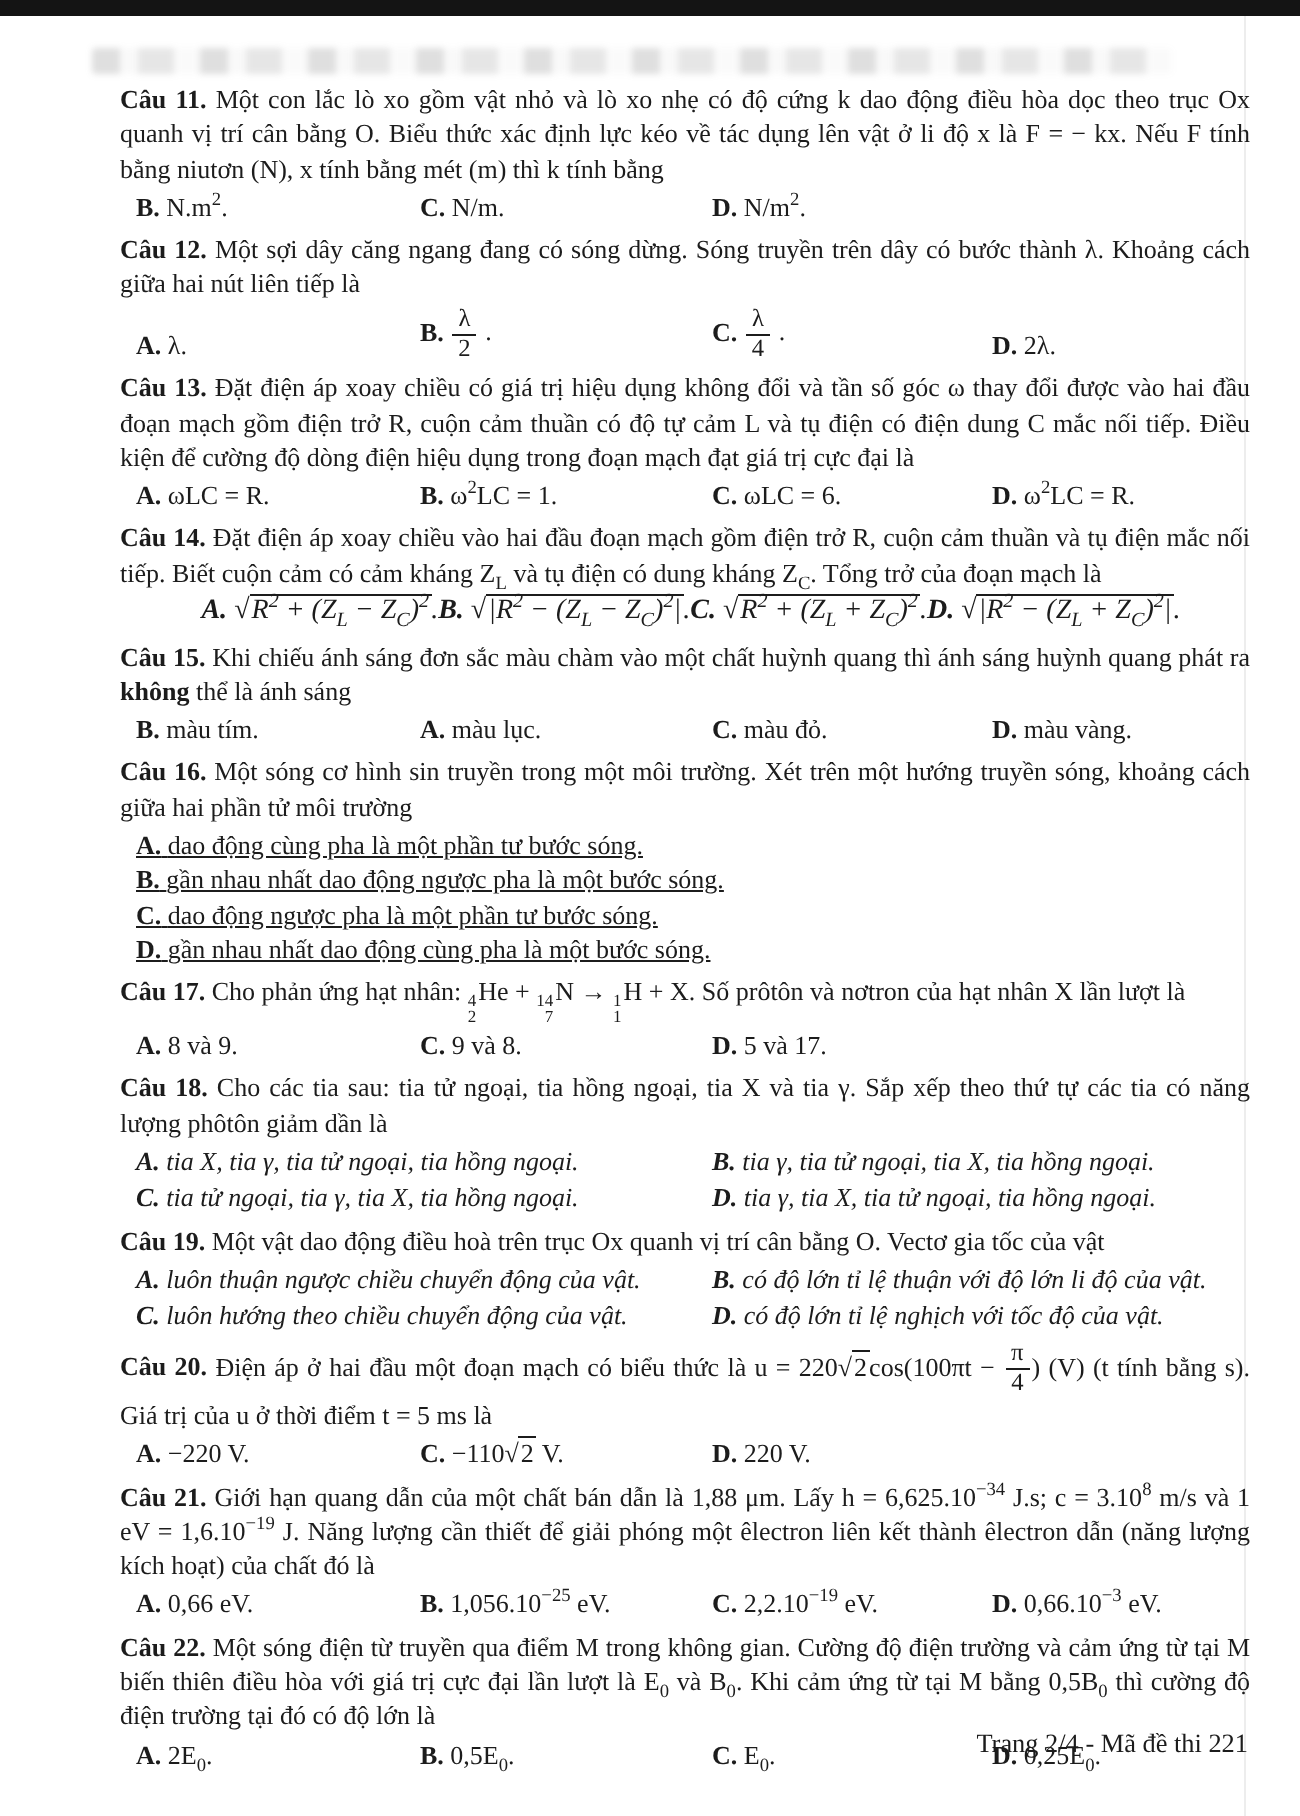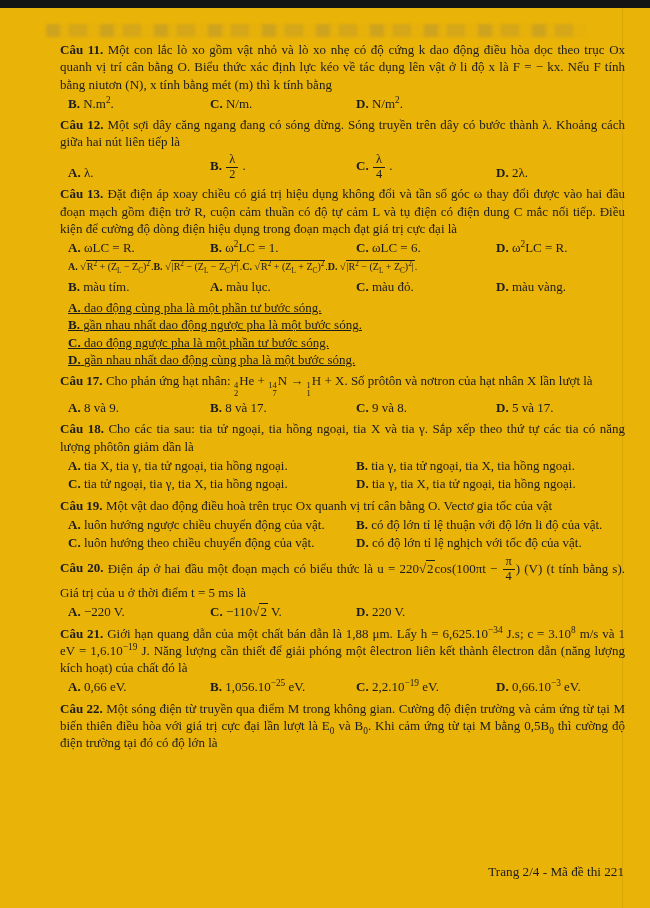--- a/index.html
+++ b/index.html
@@ -1,41 +1,41 @@
 <!DOCTYPE html>
 <html lang="vi"><head>
 <meta charset="utf-8">
 <style>
   html,body{margin:0;padding:0;background:#e8e8e8;}
   .page{
     position:relative;width:650px;height:908px;margin:0 auto;
-    background:#eab308;overflow:hidden;
+    background:#ffffff;overflow:hidden;
     font-family:"Liberation Serif","DejaVu Serif",serif;
     color:#1c1c1c;font-size:13px;
   }
   .top-edge{position:absolute;top:0;left:0;width:650px;height:8px;background:#141414;}
   .right-line{position:absolute;top:8px;bottom:0;left:622px;width:1px;background:rgba(0,0,0,0.07);}
   .ghost{
     position:absolute;top:24px;left:46px;width:540px;height:13px;
     background:repeating-linear-gradient(90deg,
       rgba(110,110,110,0.22) 0 14px, rgba(110,110,110,0.04) 14px 23px,
       rgba(110,110,110,0.17) 23px 41px, rgba(110,110,110,0.03) 41px 54px);
     filter:blur(1.6px);border-radius:2px;
   }
   .content{position:absolute;top:37px;left:60px;width:565px;}
   .question{margin-top:4px;}
   .stem{margin:0;text-align:justify;line-height:1.33;}
   .qlabel{font-weight:bold;}
   .options{margin-top:2px;line-height:1.33;}
   .opt b{font-weight:bold;}
   .l-row4{display:grid;grid-template-columns:142px 146px 140px auto;padding-left:8px;align-items:end;}
-  .l-tight{display:flex;justify-content:flex-start;padding-left:8px;padding-right:2px;white-space:nowrap;font-size:10px;align-items:flex-end;}
+  .l-tight{display:flex;justify-content:center;padding-left:8px;padding-right:2px;white-space:nowrap;font-size:14px;align-items:flex-end;font-style:italic;}
   .l-stack{display:block;padding-left:8px;}
   .l-stack .opt{display:block;text-decoration:underline;}
-  .l-cols2{display:grid;grid-template-columns:288px auto;padding-left:8px;row-gap:1px;}
+  .l-cols2{display:grid;grid-template-columns:288px auto;padding-left:8px;row-gap:1px;font-style:italic;}
   
   sup,sub{font-size:0.72em;line-height:0;}
   frac{display:inline-flex;flex-direction:column;align-items:center;vertical-align:middle;line-height:1.12;font-size:0.95em;margin:0 1px;text-align:center;}
   frac fn{display:block;border-bottom:1px solid currentColor;padding:0 3px;}
   frac fd{display:block;padding:0 3px;}
   sq{white-space:nowrap;}
   sq::before{content:"\221A";}
   sq rd{border-top:1px solid currentColor;padding:0 1px;}
   iso{display:inline-flex;flex-direction:column;align-items:flex-end;font-size:8.5px;line-height:7.5px;vertical-align:-0.35em;margin-right:1px;font-weight:normal;}
   iso su,iso sl{display:block;}
@@ -83,38 +83,44 @@
         <span>Đặt điện áp xoay chiều có giá trị hiệu dụng không đổi và tần số góc ω thay đổi được vào hai đầu đoạn mạch gồm điện trở R, cuộn cảm thuần có độ tự cảm L và tụ điện có điện dung C mắc nối tiếp. Điều kiện để cường độ dòng điện hiệu dụng trong đoạn mạch đạt giá trị cực đại là</span></p>
       <div class="options l-row4">
         <span class="opt"><b>A.</b> <span>ωLC = R.</span></span>
         <span class="opt"><b>B.</b> <span>ω<sup>2</sup>LC = 1.</span></span>
         <span class="opt"><b>C.</b> <span>ωLC = 6.</span></span>
         <span class="opt"><b>D.</b> <span>ω<sup>2</sup>LC = R.</span></span>
       </div>
     </div>
 
     <div class="question">
+      <p class="stem"><b class="qlabel">Câu 14.</b>
+        <span>Đặt điện áp xoay chiều vào hai đầu đoạn mạch gồm điện trở R, cuộn cảm thuần và tụ điện mắc nối tiếp. Biết cuộn cảm có cảm kháng Z<sub>L</sub> và tụ điện có dung kháng Z<sub>C</sub>. Tổng trở của đoạn mạch là</span></p>
       <div class="options l-tight">
         <span class="opt"><b>A.</b> <span><sq><rd>R<sup>2</sup> + (Z<sub>L</sub> − Z<sub>C</sub>)<sup>2</sup></rd></sq>.</span></span>
         <span class="opt"><b>B.</b> <span><sq><rd>|R<sup>2</sup> − (Z<sub>L</sub> − Z<sub>C</sub>)<sup>2</sup>|</rd></sq>.</span></span>
         <span class="opt"><b>C.</b> <span><sq><rd>R<sup>2</sup> + (Z<sub>L</sub> + Z<sub>C</sub>)<sup>2</sup></rd></sq>.</span></span>
         <span class="opt"><b>D.</b> <span><sq><rd>|R<sup>2</sup> − (Z<sub>L</sub> + Z<sub>C</sub>)<sup>2</sup>|</rd></sq>.</span></span>
       </div>
     </div>
 
     <div class="question">
+      <p class="stem"><b class="qlabel">Câu 15.</b>
+        <span>Khi chiếu ánh sáng đơn sắc màu chàm vào một chất huỳnh quang thì ánh sáng huỳnh quang phát ra <b>không</b> thể là ánh sáng</span></p>
       <div class="options l-row4">
         <span class="opt"><b>B.</b> <span>màu tím.</span></span>
         <span class="opt"><b>A.</b> <span>màu lục.</span></span>
         <span class="opt"><b>C.</b> <span>màu đỏ.</span></span>
         <span class="opt"><b>D.</b> <span>màu vàng.</span></span>
       </div>
     </div>
 
     <div class="question">
+      <p class="stem"><b class="qlabel">Câu 16.</b>
+        <span>Một sóng cơ hình sin truyền trong một môi trường. Xét trên một hướng truyền sóng, khoảng cách giữa hai phần tử môi trường</span></p>
       <div class="options l-stack">
         <span class="opt"><b>A.</b> <span>dao động cùng pha là một phần tư bước sóng.</span></span>
         <span class="opt"><b>B.</b> <span>gần nhau nhất dao động ngược pha là một bước sóng.</span></span>
         <span class="opt"><b>C.</b> <span>dao động ngược pha là một phần tư bước sóng.</span></span>
         <span class="opt"><b>D.</b> <span>gần nhau nhất dao động cùng pha là một bước sóng.</span></span>
       </div>
     </div>
 
     <div class="question">
       <p class="stem"><b class="qlabel">Câu 17.</b>
@@ -123,42 +129,41 @@
               <sl>2</sl>
             </iso>He + <iso>
               <su>14</su>
               <sl>7</sl>
             </iso>N → <iso>
               <su>1</su>
               <sl>1</sl>
             </iso>H + X. Số prôtôn và nơtron của hạt nhân X lần lượt là</span></p>
       <div class="options l-row4">
         <span class="opt"><b>A.</b> <span>8 và 9.</span></span>
-        <span class="opt"><b>B.</b> <span>8 và 17.</span></span>
         <span class="opt"><b>C.</b> <span>9 và 8.</span></span>
         <span class="opt"><b>D.</b> <span>5 và 17.</span></span>
       </div>
     </div>
 
     <div class="question">
       <p class="stem"><b class="qlabel">Câu 18.</b>
         <span>Cho các tia sau: tia tử ngoại, tia hồng ngoại, tia X và tia γ. Sắp xếp theo thứ tự các tia có năng lượng phôtôn giảm dần là</span></p>
       <div class="options l-cols2">
         <span class="opt"><b>A.</b> <span>tia X, tia γ, tia tử ngoại, tia hồng ngoại.</span></span>
         <span class="opt"><b>B.</b> <span>tia γ, tia tử ngoại, tia X, tia hồng ngoại.</span></span>
         <span class="opt"><b>C.</b> <span>tia tử ngoại, tia γ, tia X, tia hồng ngoại.</span></span>
         <span class="opt"><b>D.</b> <span>tia γ, tia X, tia tử ngoại, tia hồng ngoại.</span></span>
       </div>
     </div>
 
     <div class="question">
       <p class="stem"><b class="qlabel">Câu 19.</b>
         <span>Một vật dao động điều hoà trên trục Ox quanh vị trí cân bằng O. Vectơ gia tốc của vật</span></p>
       <div class="options l-cols2">
-        <span class="opt"><b>A.</b> <span>luôn hướng ngược chiều chuyển động của vật.</span></span>
+        <span class="opt"><b>A.</b> <span>luôn thuận ngược chiều chuyển động của vật.</span></span>
         <span class="opt"><b>B.</b> <span>có độ lớn tỉ lệ thuận với độ lớn li độ của vật.</span></span>
         <span class="opt"><b>C.</b> <span>luôn hướng theo chiều chuyển động của vật.</span></span>
         <span class="opt"><b>D.</b> <span>có độ lớn tỉ lệ nghịch với tốc độ của vật.</span></span>
       </div>
     </div>
 
     <div class="question">
       <p class="stem"><b class="qlabel">Câu 20.</b>
         <span>Điện áp ở hai đầu một đoạn mạch có biểu thức là u = 220<sq><rd>2</rd></sq>cos(100πt − <frac>
               <fn>π</fn>
@@ -178,18 +183,24 @@
         <span class="opt"><b>A.</b> <span>0,66 eV.</span></span>
         <span class="opt"><b>B.</b> <span>1,056.10<sup>−25</sup> eV.</span></span>
         <span class="opt"><b>C.</b> <span>2,2.10<sup>−19</sup> eV.</span></span>
         <span class="opt"><b>D.</b> <span>0,66.10<sup>−3</sup> eV.</span></span>
       </div>
     </div>
 
     <div class="question">
       <p class="stem"><b class="qlabel">Câu 22.</b>
         <span>Một sóng điện từ truyền qua điểm M trong không gian. Cường độ điện trường và cảm ứng từ tại M biến thiên điều hòa với giá trị cực đại lần lượt là E<sub>0</sub> và B<sub>0</sub>. Khi cảm ứng từ tại M bằng 0,5B<sub>0</sub> thì cường độ điện trường tại đó có độ lớn là</span></p>
+      <div class="options l-row4">
+        <span class="opt"><b>A.</b> <span>2E<sub>0</sub>.</span></span>
+        <span class="opt"><b>B.</b> <span>0,5E<sub>0</sub>.</span></span>
+        <span class="opt"><b>C.</b> <span>E<sub>0</sub>.</span></span>
+        <span class="opt"><b>D.</b> <span>0,25E<sub>0</sub>.</span></span>
+      </div>
     </div>
 
   </div>
 
   <div class="footer">Trang 2/4 - Mã đề thi 221</div>
 </div>
 
 </body></html>

